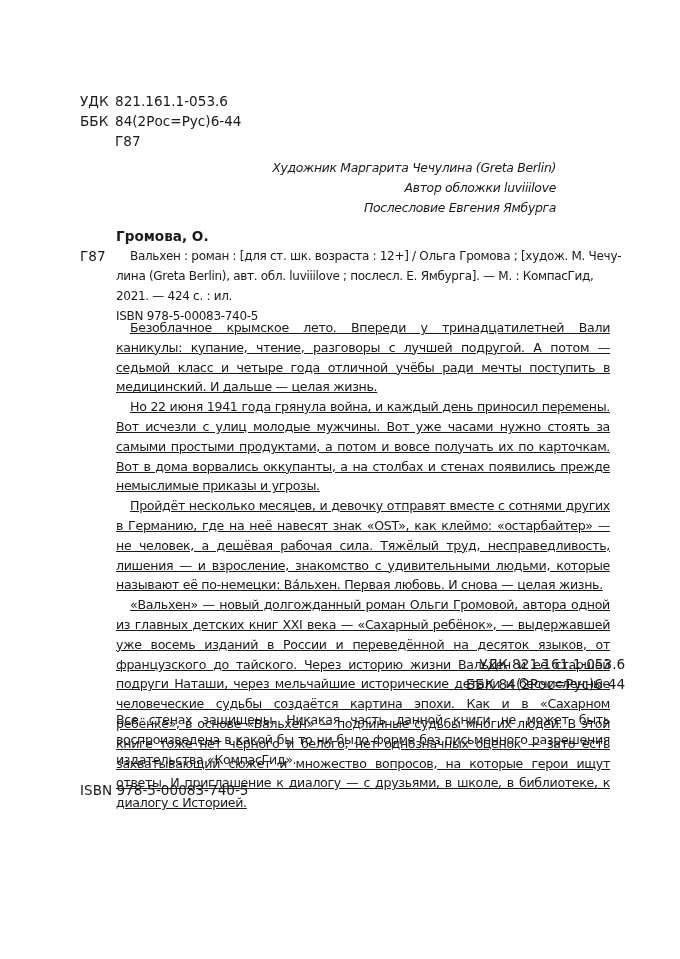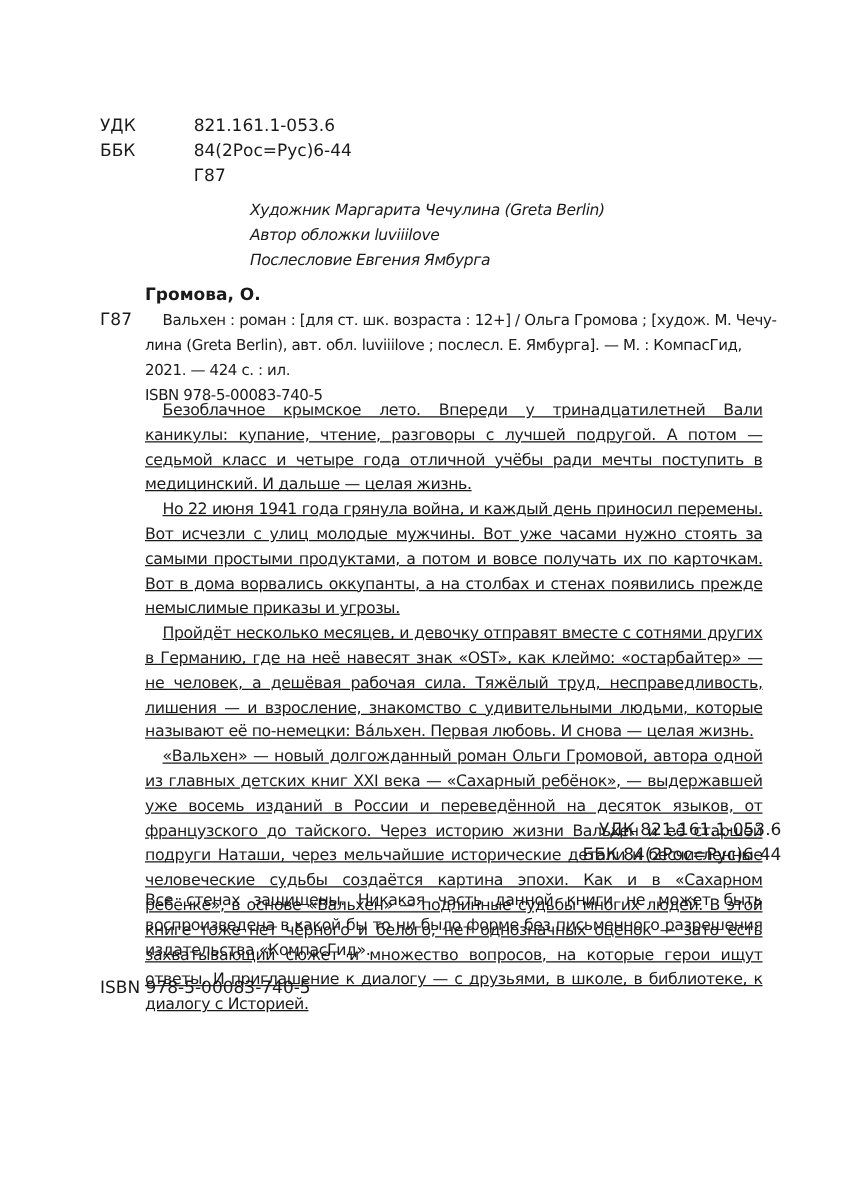--- a/index.html
+++ b/index.html
@@ -5,26 +5,26 @@
   html, body { margin: 0; padding: 0; background: #ffffff; }
   body {
     width: 680px; height: 959px; position: relative; overflow: hidden;
     font-family: "DejaVu Sans", sans-serif; color: #1a1a1a;
   }
   .page { position: absolute; left: 0; top: 0; width: 680px; height: 959px; background: #fff; }
   .abs { position: absolute; }
 
   
   .class-block { left: 80px; top: 91px; }
-  .class-row { display: flex; height: 20px; font-size: 13.6px; line-height: 20px; gap: 40px; }
+  .class-row { display: flex; height: 20px; font-size: 13.6px; line-height: 20px; }
   .class-key { width: 35px; }
   .class-val { }
 
   
-  .credits { left: 200px; top: 158px; width: 356px; text-align: left;
+  .credits { left: 200px; top: 158px; width: 356px; text-align: right;
              font-family: "DejaVu Sans", sans-serif; font-style: italic; font-size: 12.4px;
              line-height: 20px; letter-spacing: -0.3px; }
   .credits div { height: 20px; }
 
   
   .author { left: 116px; top: 226px; font-weight: bold; font-size: 13.6px; line-height: 20px; }
   .cutter-mark { left: 80px; top: 246px; font-size: 13.6px; line-height: 20px; }
   .biblio { left: 116px; top: 246px; width: 494px; font-size: 12px; line-height: 20px;
             letter-spacing: -0.3px; text-align: justify; }
   .biblio .line { display: block; height: 20px; white-space: nowrap; }

